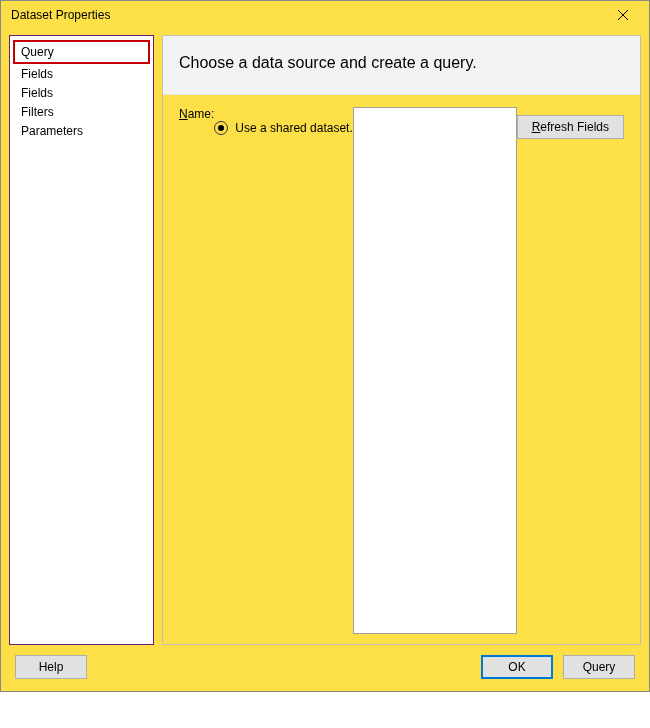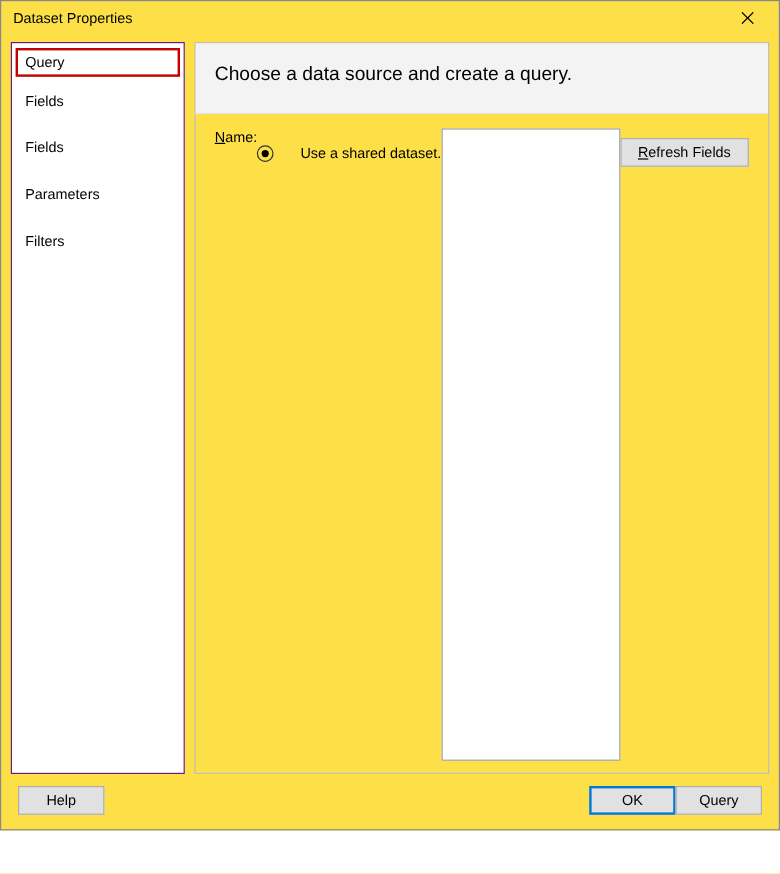--- a/index.html
+++ b/index.html
@@ -48,21 +48,21 @@
     }
     .sidebar {
       width: 145px;
       border: 1px solid #701a75;
       background: #fff;
       padding: 4px 3px;
       display: flex;
       flex-direction: column;
     }
     .side-item {
-      padding: 12px 8px;
+      padding: 2px 8px;
       font-size: 12px;
       color: #000;
       cursor: pointer;
       margin-bottom: 1px;
     }
     .side-item.highlight {
       border: 2px solid #c40000;
       padding: 3px 6px;
     }
     .main {
@@ -102,21 +102,21 @@
     }
     .radio-group {
       margin-top: 14px;
       display: flex;
       flex-direction: column;
       gap: 6px;
     }
     .radio-row {
       display: flex;
       align-items: center;
-      gap: 22px;
+      gap: 7px;
       cursor: pointer;
     }
     .radio {
       width: 14px;
       height: 14px;
       border: 1px solid #333;
       border-radius: 50%;
       display: flex;
       align-items: center;
       justify-content: center;
@@ -164,21 +164,21 @@
       padding: 3px 13px;
     }
     .footer {
       display: flex;
       justify-content: space-between;
       align-items: flex-end;
       padding: 10px 14px 12px 14px;
     }
     .footer-right {
       display: flex;
-      gap: 0;
+      gap: 10px;
     }
   </style>
 </head>
 <body>
 
 <div class="dialog">
 
   <div class="titlebar">
     <span class="titlebar-title">Dataset Properties</span>
     <div class="close-btn">
@@ -195,24 +195,24 @@
       <div class="side-item highlight">
         <span>Query</span>
       </div>
       <div class="side-item">
         <span>Fields</span>
       </div>
       <div class="side-item">
         <span>Fields</span>
       </div>
       <div class="side-item">
+        <span>Filters</span>
+      </div>
+      <div class="side-item">
         <span>Parameters</span>
-      </div>
-      <div class="side-item">
-        <span>Filters</span>
       </div>
     </div>
 
     <div class="main">
       <div class="main-header">Choose a data source and create a query.</div>
 
       <div class="main-content">
 
         <div class="field-label">
           <span class="ul">N</span><span>ame:</span>

